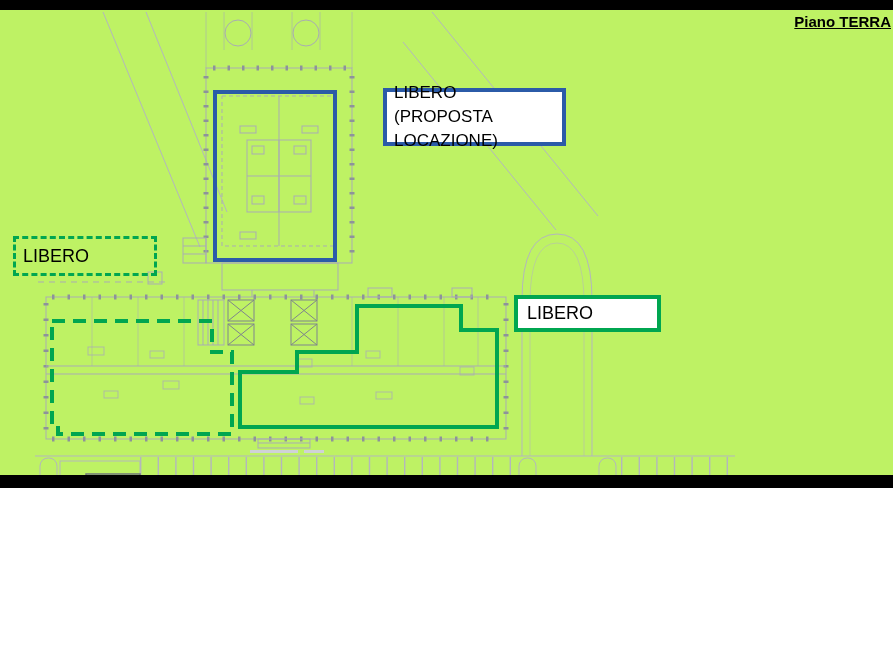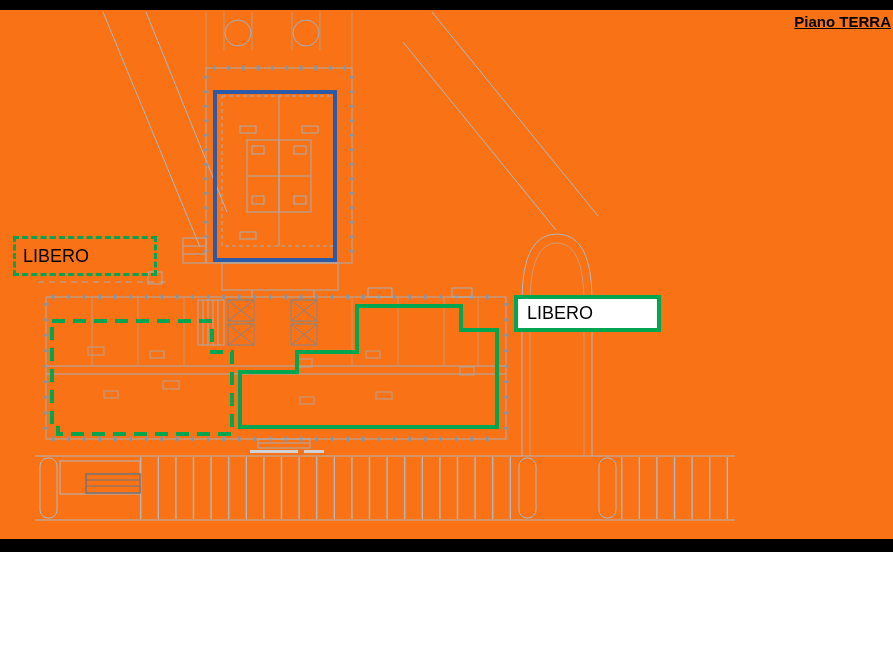--- a/index.html
+++ b/index.html
@@ -1,18 +1,18 @@
 <!DOCTYPE html>
 <html><head>
 <meta charset="utf-8">
 <style>
   html, body { margin: 0; padding: 0; background: #ffffff; }
   .stage {
-    position: relative; width: 893px; height: 552px;
-    background: #f97316; overflow: hidden;
+    position: relative; width: 893px; height: 488px;
+    background: #bef264; overflow: hidden;
     font-family: "Liberation Sans", sans-serif;
   }
   .bar { position: absolute; left: 0; width: 893px; background: #000; z-index: 4; }
   .bar.top { top: 0; height: 10px; }
   .bar.bottom { bottom: 0; height: 13px; }
   .title {
     position: absolute; top: 13px; right: 2px; z-index: 4;
     font-size: 15px; font-weight: 700; color: #000;
     text-decoration: underline; white-space: nowrap;
   }
@@ -195,20 +195,23 @@
     </g>
 
     <g fill="none" stroke-width="4">
       <path stroke="#00a650" d="M357,306 H461 V330 H497 V427 H240 V372 H297 V352 H357 Z"></path>
       <path stroke="#00a650" stroke-dasharray="13 8" d="M52,321 H212 V352 H232 V434 H58 V428 H52 Z"></path>
     </g>
   </svg>
 
   <div class="blue-outline"></div>
 
+  <div class="label-box label-blue">
+    <span>LIBERO (PROPOSTA LOCAZIONE)</span>
+  </div>
 
   <div class="label-box label-green-dashed">
     <span>LIBERO</span>
   </div>
 
   <div class="label-box label-green-solid">
     <span>LIBERO</span>
   </div>
 
 </div>

